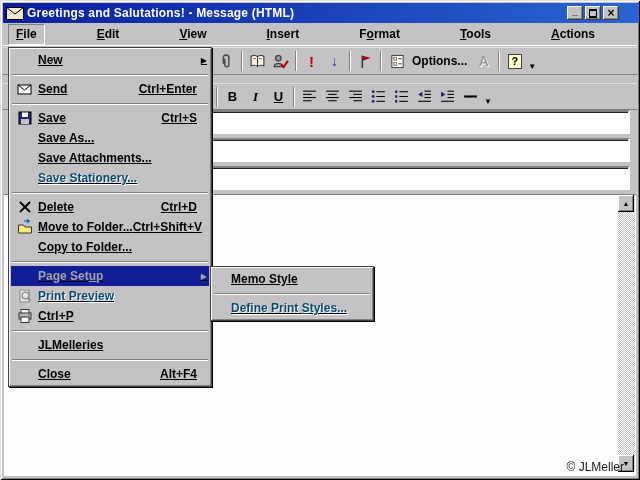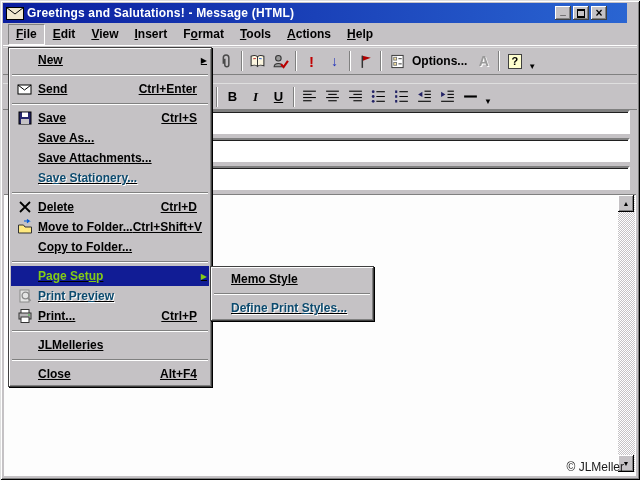--- a/index.html
+++ b/index.html
@@ -4,39 +4,39 @@
 <style>
   html,body{margin:0;padding:0;background:#808080;}
   *{box-sizing:border-box;}
   .window{
     position:relative;width:640px;height:480px;background:#c5c2c5;overflow:hidden;
     font-family:"Liberation Sans","DejaVu Sans",sans-serif;font-size:12px;font-weight:bold;color:#000;
     box-shadow:inset 1px 1px 0 #dfdfdf,inset -1px -1px 0 #000,inset 2px 2px 0 #fff,inset -2px -2px 0 #808080;
   }
   
   .titlebar{
-    position:absolute;left:3px;top:3px;right:13px;height:20px;
+    position:absolute;left:3px;top:3px;right:1px;height:20px;
     background:linear-gradient(to right,#0a1d9e,#2a65d2);
     display:flex;align-items:center;padding:0 2px;color:#fff;
   }
   .titlebar .ticon{width:18px;height:13px;margin:0 3px 0 1px;flex:0 0 auto;}
   .titlebar .ttext{flex:1;white-space:nowrap;overflow:hidden;font-size:12px;letter-spacing:0.2px;}
   .winbtns{display:flex;gap:2px;margin-right:18px;}
   .wbtn{
     width:16px;height:14px;background:#c5c2c5;display:flex;align-items:center;justify-content:center;
     box-shadow:inset -1px -1px 0 #404040,inset 1px 1px 0 #fff,inset -2px -2px 0 #808080;
     color:#000;font-size:10px;line-height:8px;
   }
   .wbtn.min span{transform:translateY(-2px);}
   .wbtn.close{font-size:12px;}
   .restore-glyph{position:relative;width:8px;height:7px;}
   .restore-glyph::before{content:"";position:absolute;right:0;top:0;width:6px;height:5px;border:1px solid #000;border-top-width:2px;}
   .restore-glyph::after{content:"";position:absolute;left:0;bottom:0;width:6px;height:5px;border:1px solid #000;border-top-width:2px;background:#c5c2c5;}
   
-  .menubar{position:absolute;left:3px;top:24px;right:3px;height:22px;display:flex;align-items:center;padding-left:5px;border-bottom:1px solid #fff;}
+  .menubar{position:absolute;left:3px;top:24px;right:3px;height:22px;display:flex;align-items:center;padding-left:5px;border-bottom:1px solid #fff;gap:44px;}
   .mbitem{padding:2px 7px 3px 7px;border:1px solid transparent;}
   .mbitem.pressed{border-color:#808080 #fff #fff #808080;background:#c5c2c5;}
   .u{text-decoration:underline;}
   
   .toolbar{position:absolute;right:3px;display:flex;align-items:center;border-top:1px solid #dfdfdf;border-bottom:1px solid #808080;background:#c5c2c5;}
   .tb1{left:3px;top:47px;height:28px;padding-left:212px;}
   .tb2{left:3px;top:75px;height:27px;padding-left:114px;margin-top:8px;}
   .tbtn{height:22px;min-width:23px;display:flex;align-items:center;justify-content:center;padding:0 2px;}
   .tbtn svg{width:17px;height:17px;}
   .vsep{width:2px;height:20px;border-left:1px solid #808080;border-right:1px solid #fff;margin:0 3px;}
@@ -74,21 +74,21 @@
     box-shadow:inset 1px 1px 0 #fff,inset -1px -1px 0 #808080,1px 1px 0 #000;padding:2px;z-index:50;text-decoration:underline;}
   .filemenu{left:8px;top:47px;width:204px;}
   .submenu{left:210px;top:266px;width:164px;z-index:60;}
   .mi{display:flex;align-items:center;height:20px;padding-right:2px;}
   .mi .ic{width:27px;flex:0 0 auto;display:flex;align-items:center;justify-content:center;}
   .mi .ic svg{width:16px;height:16px;}
   .mi .lbl{flex:1;white-space:nowrap;}
   .mi .accel{margin-right:10px;white-space:nowrap;}
   .mi .sub{width:12px;font-size:8px;text-align:right;}
   .mi.disabled{color:#0c4a6e;text-shadow:1px 1px 0 #fff;}
-  .mi.selected{background:#111c95;color:#84cc16;}
+  .mi.selected{background:#111c95;color:#a3a3a3;}
   .msep{height:9px;display:flex;align-items:center;padding:0 1px;}
   .msep i{display:block;flex:1;height:2px;border-top:1px solid #808080;border-bottom:1px solid #fff;}
   .subitem .lbl{padding-left:18px;}
   svg{display:block;}
 </style>
 </head>
 <body>
 
 <div class="window">
 
@@ -433,21 +433,20 @@
     </div>
     <div class="mi">
       <span class="ic">
           <svg viewBox="0 0 16 16">
             <rect x="4" y="1.5" width="8" height="4" fill="#fff" stroke="#333"></rect>
             <rect x="2" y="5" width="12" height="6" fill="#b9b6b9" stroke="#333"></rect>
             <rect x="4" y="9" width="8" height="5.5" fill="#fff" stroke="#333"></rect>
             <circle cx="12" cy="7" r="0.8" fill="#2a2"></circle>
           </svg>
         </span>
-      <span class="lbl"><span></span><span class="u">P</span><span>rint...</span></span>
       <span class="accel">Ctrl+P</span>
     </div>
     <div class="msep">
         <i></i>
       </div>
     <div class="mi">
       <span class="ic"></span>
       <span class="lbl"><span>JLMeller</span><span class="u">i</span><span>es</span></span>
     </div>
     <div class="msep">

